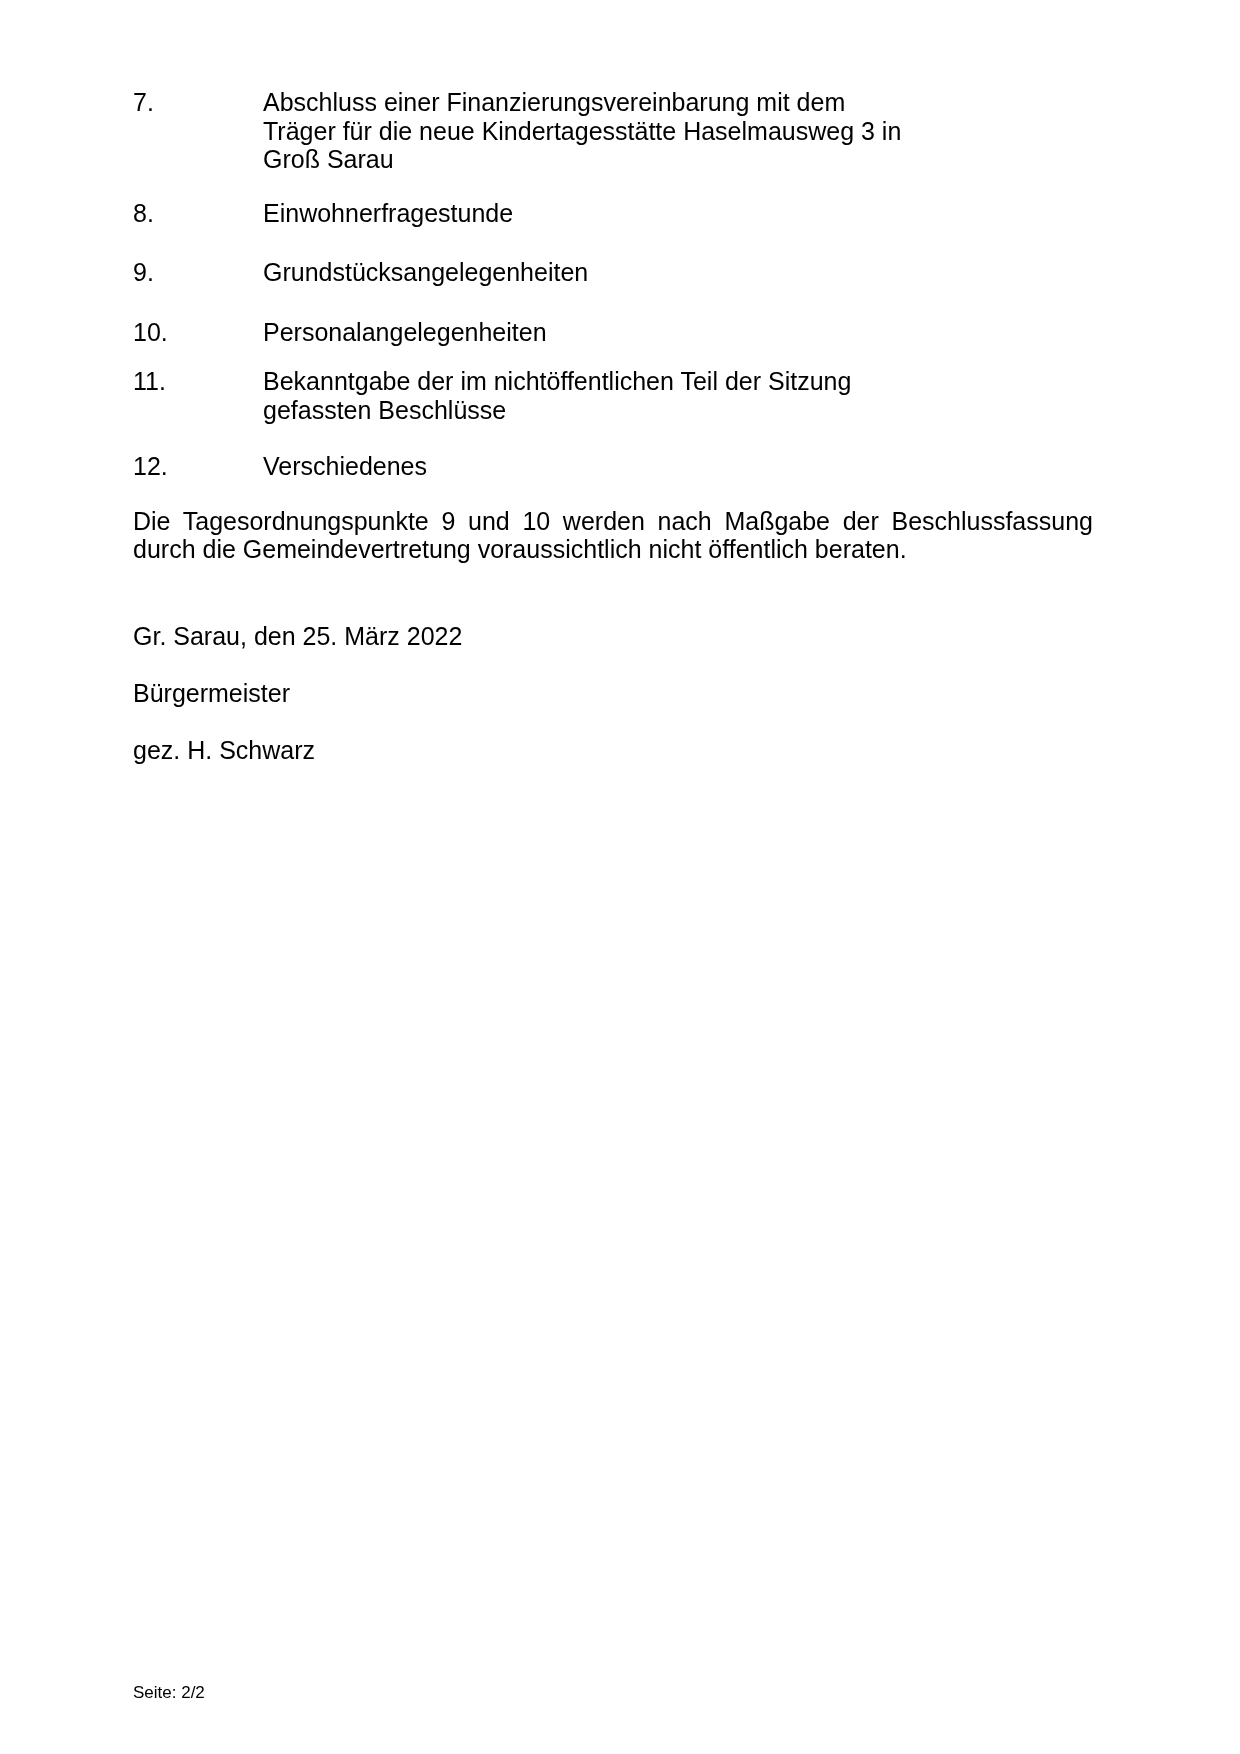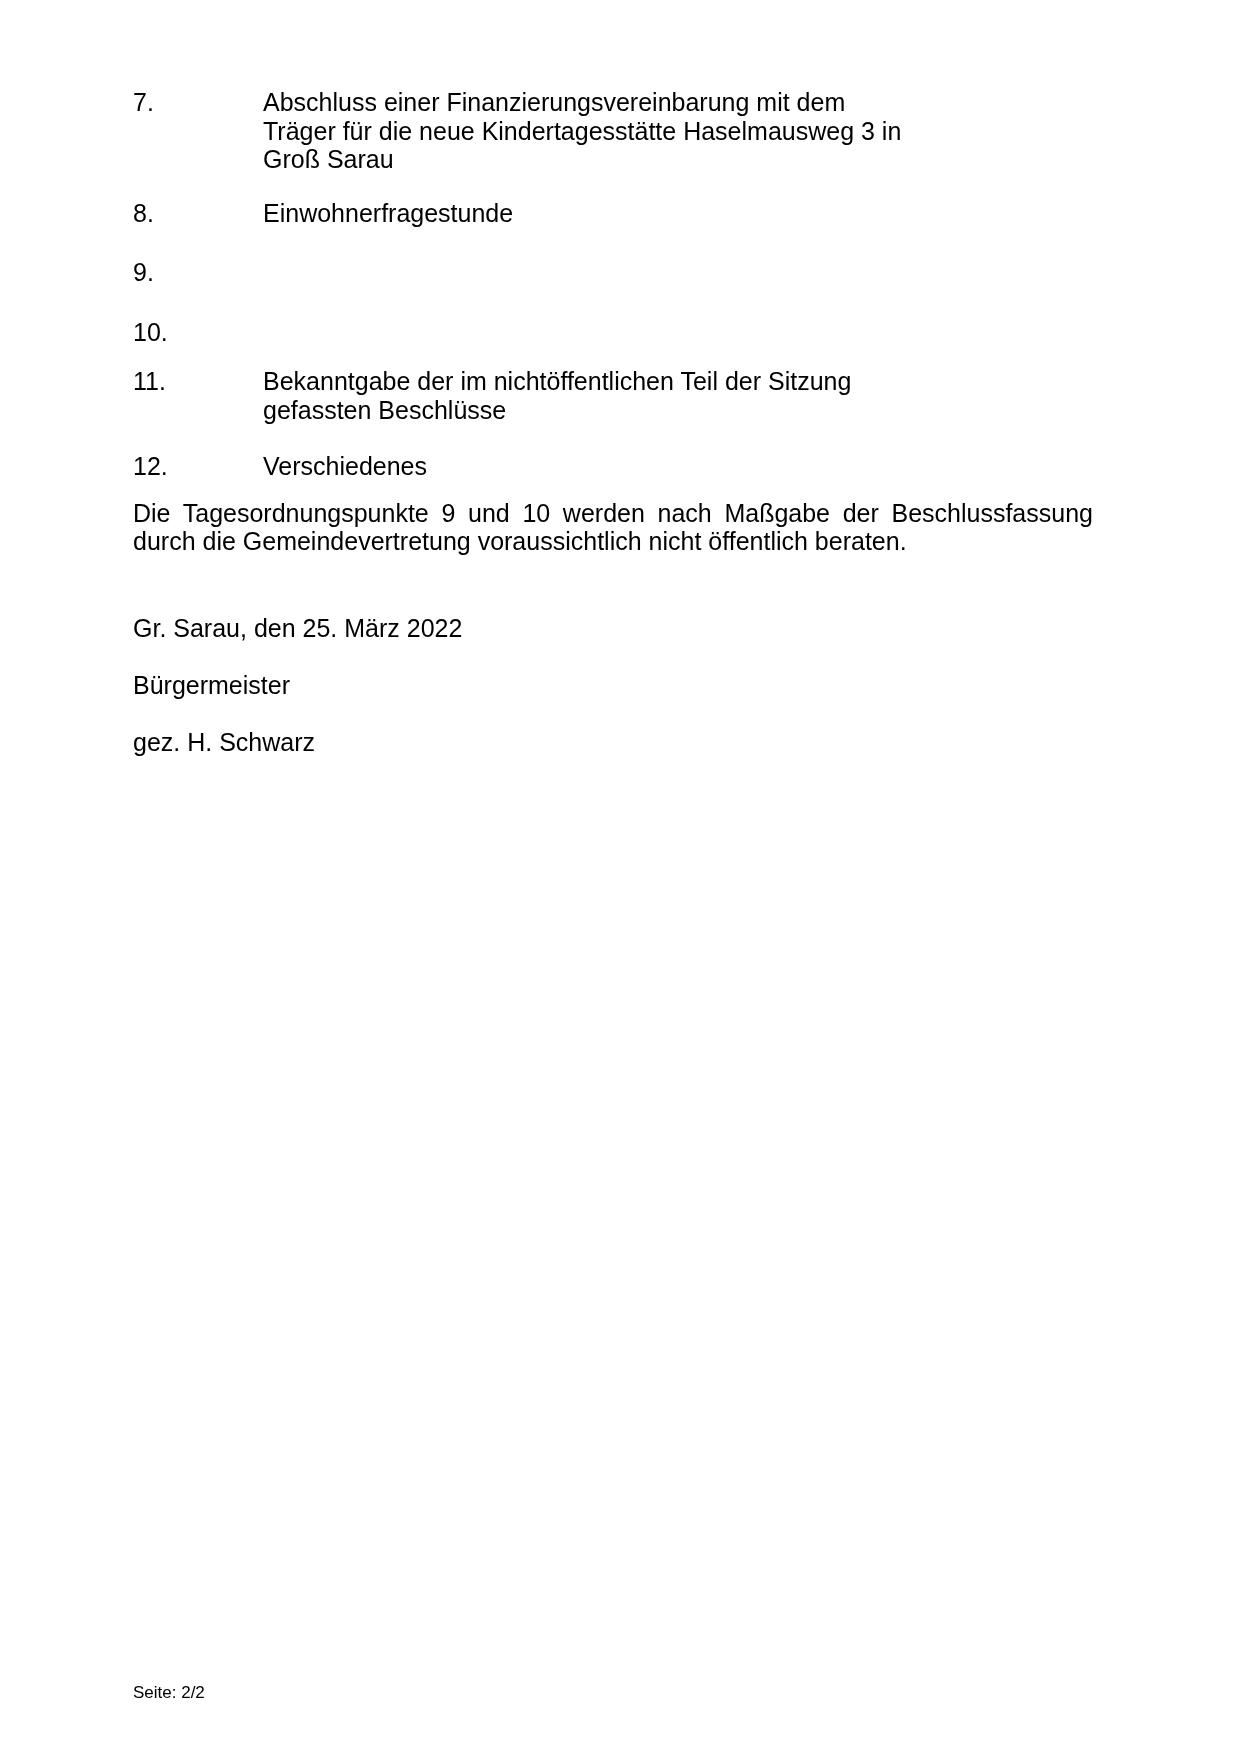--- a/index.html
+++ b/index.html
@@ -39,21 +39,21 @@
     width: 130px;
   }
   .agenda-text {
     flex: 1 1 auto;
     white-space: pre-line;
   }
   .gap-a { margin-bottom: 25px; }
   .gap-b { margin-bottom: 31px; }
   .gap-c { margin-bottom: 21px; }
   .gap-d { margin-bottom: 28px; }
-  .gap-e { margin-bottom: 18px; }
+  .gap-e { margin-bottom: 26px; }
   .note {
     text-align: justify;
     margin-bottom: 30px;
   }
   .signature {
     white-space: pre-line;
   }
   .footer {
     position: absolute;
     left: 133px;
@@ -78,24 +78,26 @@
 Groß Sarau</div>
     </div>
 
     <div class="agenda-item gap-b">
       <div class="agenda-num">8.</div>
       <div class="agenda-text">Einwohnerfragestunde</div>
     </div>
 
     <div class="agenda-item gap-b">
       <div class="agenda-num">9.</div>
+      <div class="agenda-text">Grundstücksangelegenheiten</div>
     </div>
 
     <div class="agenda-item gap-c">
       <div class="agenda-num">10.</div>
+      <div class="agenda-text">Personalangelegenheiten</div>
     </div>
 
     <div class="agenda-item gap-d">
       <div class="agenda-num">11.</div>
       <div class="agenda-text">Bekanntgabe der im nichtöffentlichen Teil der Sitzung
 gefassten Beschlüsse</div>
     </div>
 
     <div class="agenda-item gap-e">
       <div class="agenda-num">12.</div>

